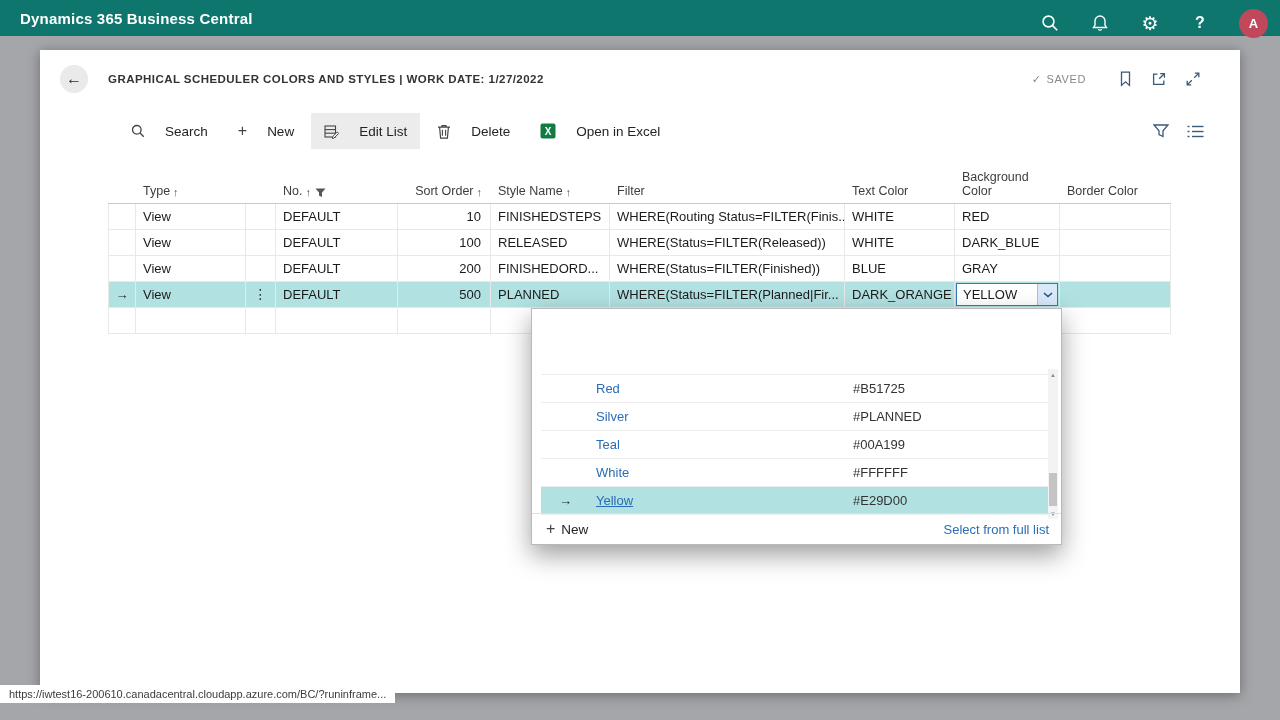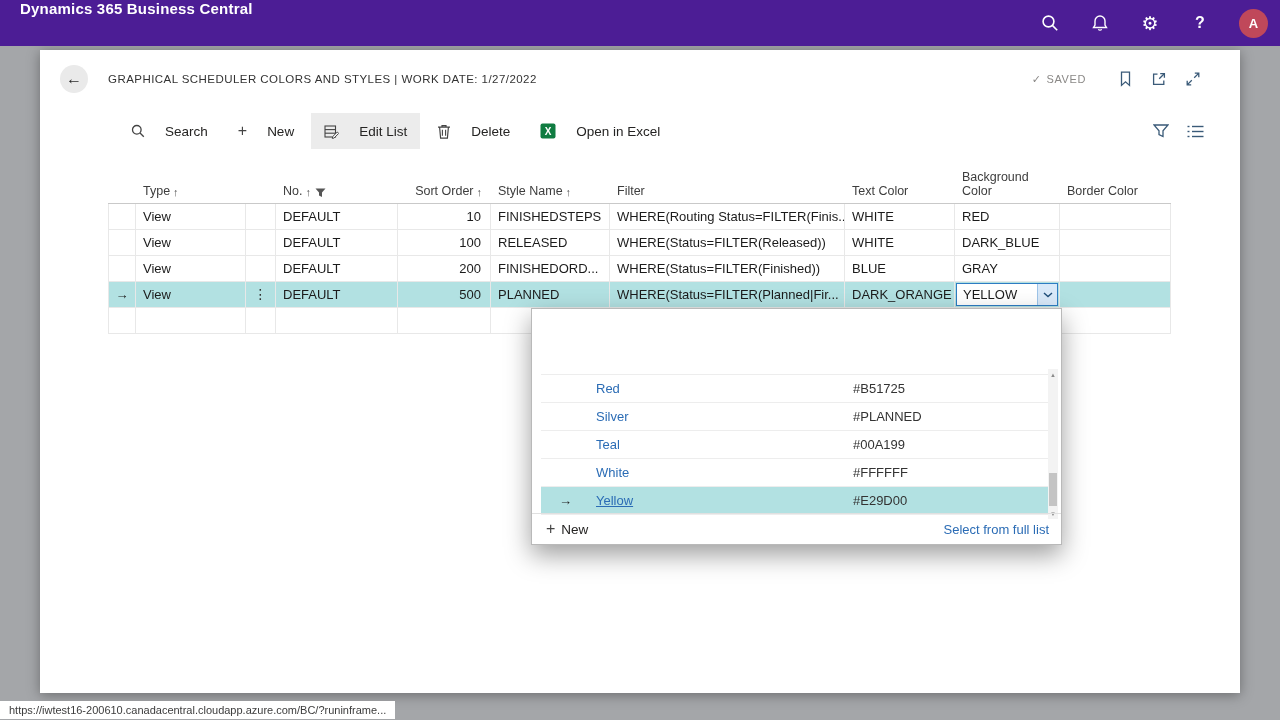--- a/index.html
+++ b/index.html
@@ -1,33 +1,33 @@
 <!DOCTYPE html>
 <html><head>
 <meta charset="utf-8">
 <style>
   *{margin:0;padding:0;box-sizing:border-box}
   html,body{width:1280px;height:720px;overflow:hidden}
   body{font-family:"Liberation Sans","DejaVu Sans",sans-serif;background:#a4a6a9;position:relative;font-size:13px;color:#1b1b1b}
 
   
-  .topbar{position:absolute;top:0;left:0;width:1280px;height:46px;background:#4c1d95;display:flex;z-index:20}
+  .topbar{position:absolute;top:0;left:0;width:1280px;height:36px;background:#0f766e;display:flex;align-items:center;z-index:20}
   .topbar-title{margin-left:20px;font-size:15px;font-weight:700;color:#fff;letter-spacing:.2px}
   .topbar-right{position:absolute;right:12px;top:0;height:46px;display:flex;align-items:center;gap:28px}
   .tb-icon{width:22px;height:22px;display:flex;align-items:center;justify-content:center;color:#fff;cursor:pointer}
   .tb-icon.glyph{font-size:19px;line-height:1}
   .tb-icon.help{font-size:16px;font-weight:700}
   .avatar{width:29px;height:29px;border-radius:50%;background:#c0485a;color:#fff;display:flex;align-items:center;justify-content:center;font-size:13px;font-weight:700;cursor:pointer}
 
   
   .card{position:absolute;left:40px;top:50px;width:1200px;height:643px;background:#fff;box-shadow:0 2px 12px rgba(0,0,0,.35)}
 
   
   .back-btn{position:absolute;left:20px;top:15px;width:28px;height:28px;border-radius:50%;background:#eaeaea;display:flex;align-items:center;justify-content:center;font-size:16px;color:#2b2b2b;cursor:pointer}
-  .page-title{position:absolute;left:68px;top:23px;font-size:11.5px;font-weight:400;color:#333;letter-spacing:.45px;white-space:nowrap}
+  .page-title{position:absolute;left:68px;top:23px;font-size:11.5px;font-weight:700;color:#333;letter-spacing:.45px;white-space:nowrap}
   .header-right{position:absolute;right:38px;top:20px;display:flex;align-items:center;gap:16px}
   .saved{display:flex;align-items:center;gap:5px;color:#8a8886;font-size:11px;letter-spacing:.6px;margin-right:14px}
   .hdr-icon{width:18px;height:18px;display:flex;align-items:center;justify-content:center;cursor:pointer}
 
   
   .toolbar{position:absolute;left:78px;top:63px;height:36px;display:flex;align-items:center;gap:4px}
   .tb-btn{display:flex;align-items:center;gap:20px;padding:0 13px;height:36px;font-size:13.5px;color:#252423;cursor:pointer;white-space:nowrap}
   .tb-btn.active{background:#ececec}
   .tb-btn .plus{font-size:16px;color:#444;line-height:1}
   .toolbar-right{position:absolute;right:36px;top:63px;height:36px;display:flex;align-items:center;gap:16px}
@@ -71,21 +71,21 @@
   .dd-scroll .arr{position:absolute;left:0;width:10px;height:11px;font-size:6px;color:#8a8a8a;display:flex;align-items:center;justify-content:center;cursor:pointer}
   .dd-scroll .arr.up{top:0}
   .dd-scroll .arr.down{bottom:0}
   .dd-thumb{position:absolute;left:1px;top:104px;width:8px;height:33px;background:#c4c4c4;cursor:pointer}
   .dd-footer{position:absolute;left:0;right:0;bottom:0;height:31px;border-top:1px solid #e0e0e0;display:flex;align-items:center;padding:0 12px 0 14px;font-size:13.5px}
   .dd-new{display:flex;align-items:center;gap:6px;color:#252423;cursor:pointer}
   .dd-new .plus{font-size:16px;color:#444;line-height:1}
   .dd-full{margin-left:auto;color:#2b6cb5;cursor:pointer;font-size:13px}
 
   
-  .status-url{position:absolute;left:0;bottom:1px;height:18px;background:#fff;padding:0 9px;font-size:11px;color:#3c3c3c;display:flex;align-items:center;white-space:nowrap;z-index:30}
+  .status-url{position:absolute;left:0;bottom:17px;height:18px;background:#fff;padding:0 9px;font-size:11px;color:#3c3c3c;display:flex;align-items:center;white-space:nowrap;z-index:30}
 
   svg{display:block}
 </style>
 </head>
 <body>
 
 <div class="topbar">
   <div class="topbar-title">Dynamics 365 Business Central</div>
   <div class="topbar-right">
     <div class="tb-icon">

